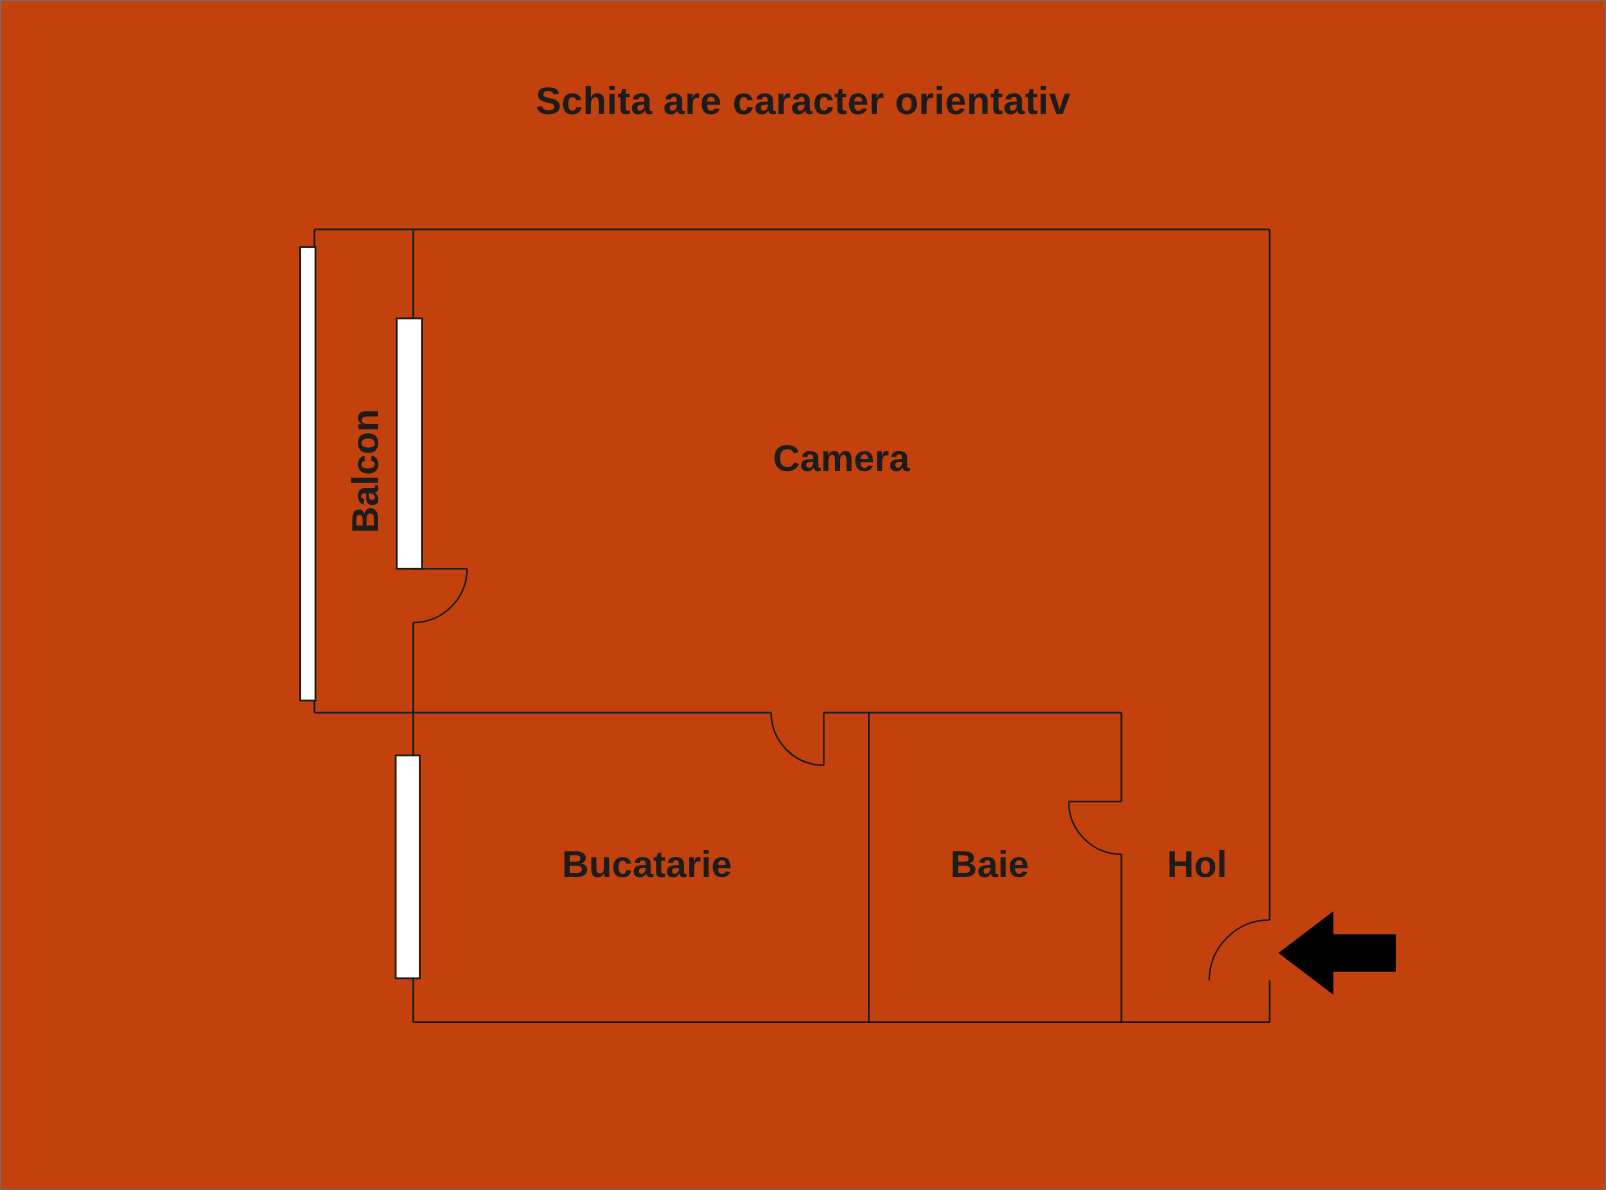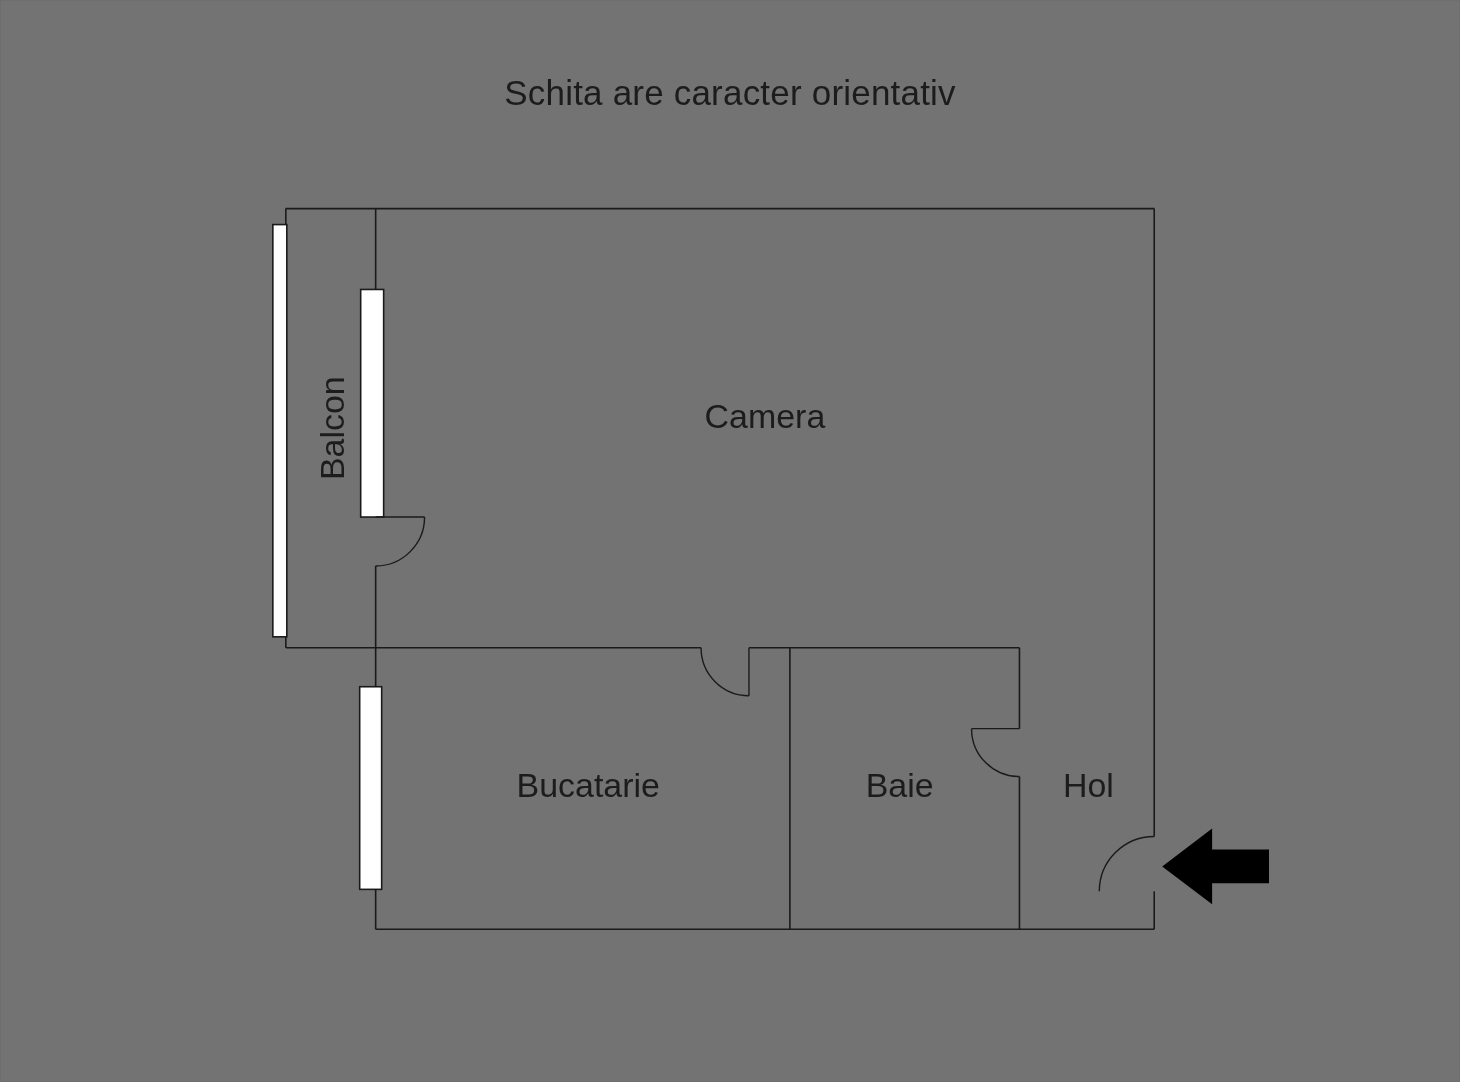--- a/index.html
+++ b/index.html
@@ -8,22 +8,23 @@
     padding: 0;
     background: #ffffff;
     font-family: "Liberation Sans", "DejaVu Sans", sans-serif;
   }
   .canvas {
     position: relative;
     width: 1460px;
     height: 1082px;
     box-sizing: border-box;
     border: 1px solid #6e6e6e;
-    background: #737373;
+    background: #c2410c;
     overflow: hidden;
+    font-weight: bold;
   }
   .plan-title {
     position: absolute;
     top: 72px;
     left: 0;
     width: 100%;
     text-align: center;
     font-size: 35px;
     color: #1c1c1c;
     letter-spacing: 0.2px;

